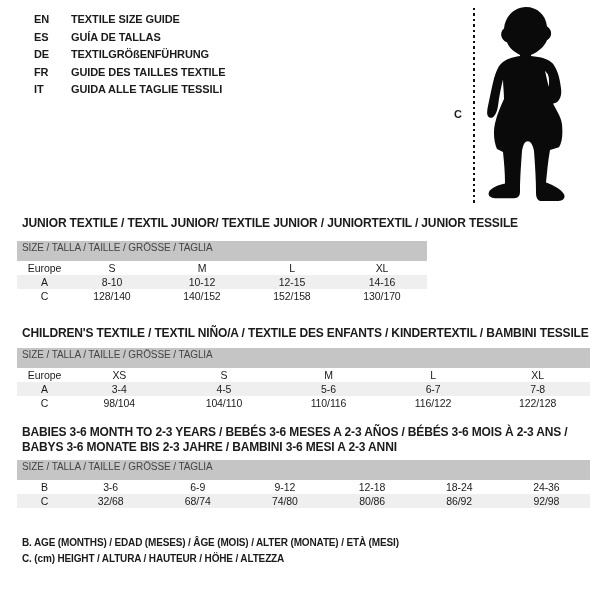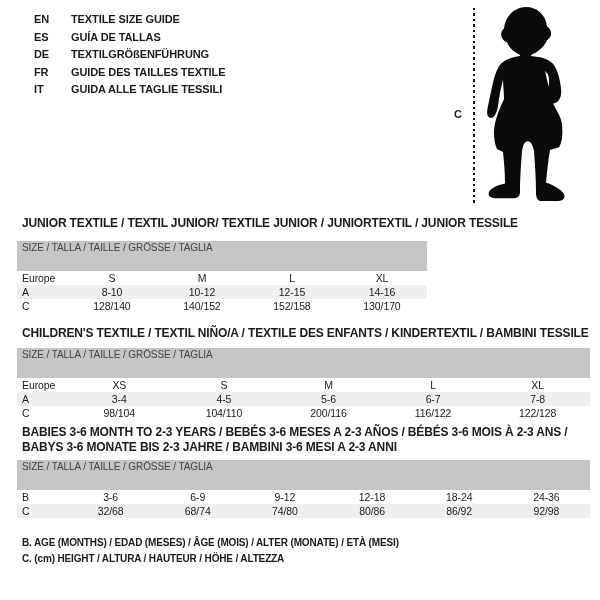--- a/index.html
+++ b/index.html
@@ -15,25 +15,25 @@
   
   .dash-line{position:absolute;left:473px;top:8px;width:2px;height:198px;
     background:repeating-linear-gradient(to bottom,#111 0 2.5px,transparent 2.5px 5.5px)}
   .fig-c{position:absolute;left:454px;top:108px;font-size:11px;font-weight:bold}
   .toddler{position:absolute;left:484px;top:4px;width:84px;height:201px}
   
   .tbl-title{position:absolute;font-size:12px;font-weight:bold;white-space:nowrap;
     letter-spacing:-0.15px;line-height:15px}
   
   .size-table{position:absolute}
-  .size-head{height:30px;line-height:14px;background:var(--bar,#c5c5c5);color:#454545;
+  .size-head{height:20px;line-height:14px;background:var(--bar,#c5c5c5);color:#454545;
     font-size:10px;padding-left:5px;letter-spacing:-0.1px}
   table.grid{border-collapse:collapse;table-layout:fixed;width:100%}
   .grid td{height:14px;font-size:10.5px;text-align:center;padding:0;letter-spacing:-0.1px}
-  .grid td.lbl{width:45px;text-align:left;padding-left:5px}
+  .grid td.lbl{width:45px;text-align:center;padding-left:5px}
   .grid tr.shaded{background:var(--zebra,#efefef)}
   
   .legend{position:absolute;left:22px;top:535px;font-size:10px;font-weight:bold;
     line-height:15.5px;letter-spacing:-0.15px;white-space:nowrap}
 </style>
 </head>
 <body>
 
 <div class="lang-block">
   <div class="lang-row">
@@ -121,21 +121,21 @@
           <td>3-4</td>
           <td>4-5</td>
           <td>5-6</td>
           <td>6-7</td>
           <td>7-8</td>
         </tr>
         <tr>
           <td class="lbl">C</td>
           <td>98/104</td>
           <td>104/110</td>
-          <td>200/116</td>
+          <td>110/116</td>
           <td>116/122</td>
           <td>122/128</td>
         </tr>
       </tbody>
     </table>
 </div>
 
 <div class="tbl-title" style="left:22px;top:425px">
   <div>BABIES 3-6 MONTH TO 2-3 YEARS / BEBÉS 3-6 MESES A 2-3 AÑOS / BÉBÉS 3-6 MOIS À 2-3 ANS /</div>
   <div>BABYS 3-6 MONATE BIS 2-3 JAHRE / BAMBINI 3-6 MESI A 2-3 ANNI</div>

